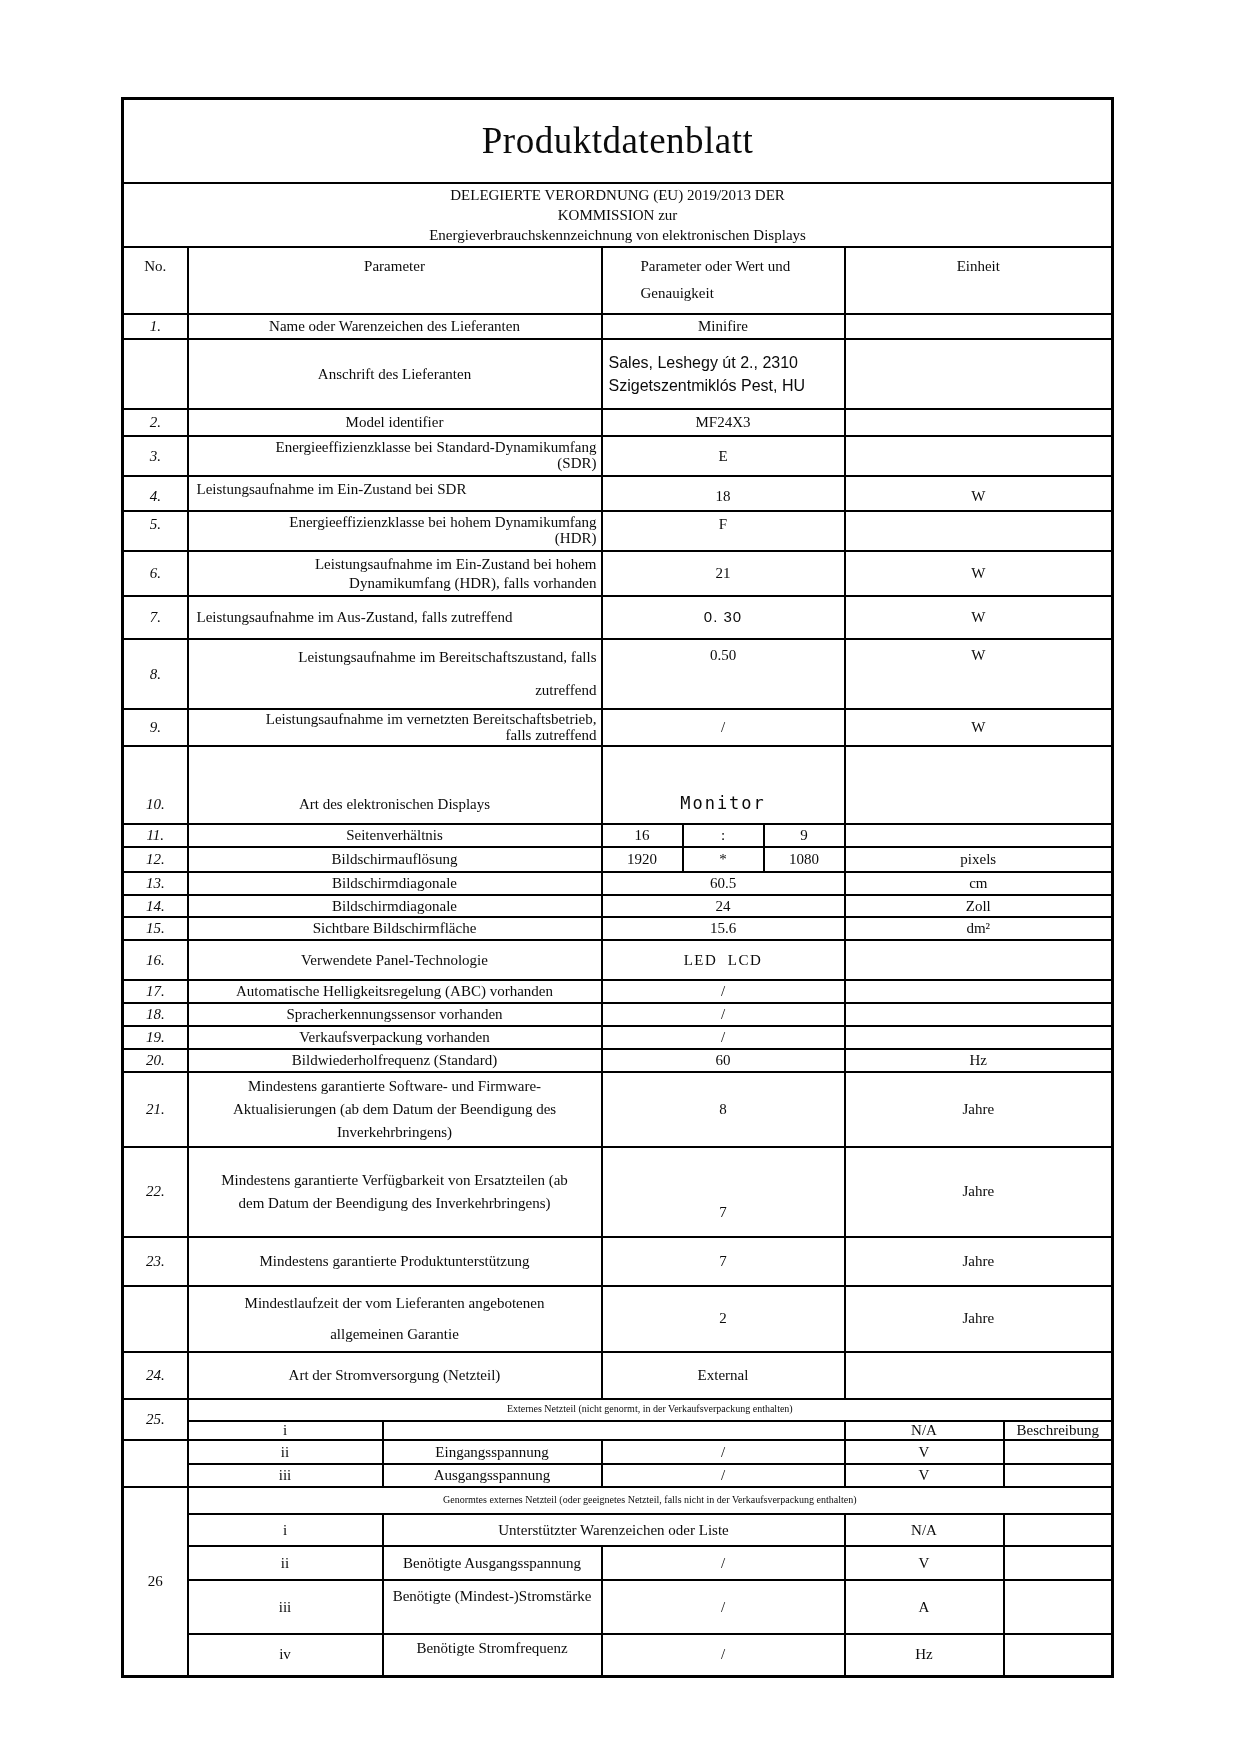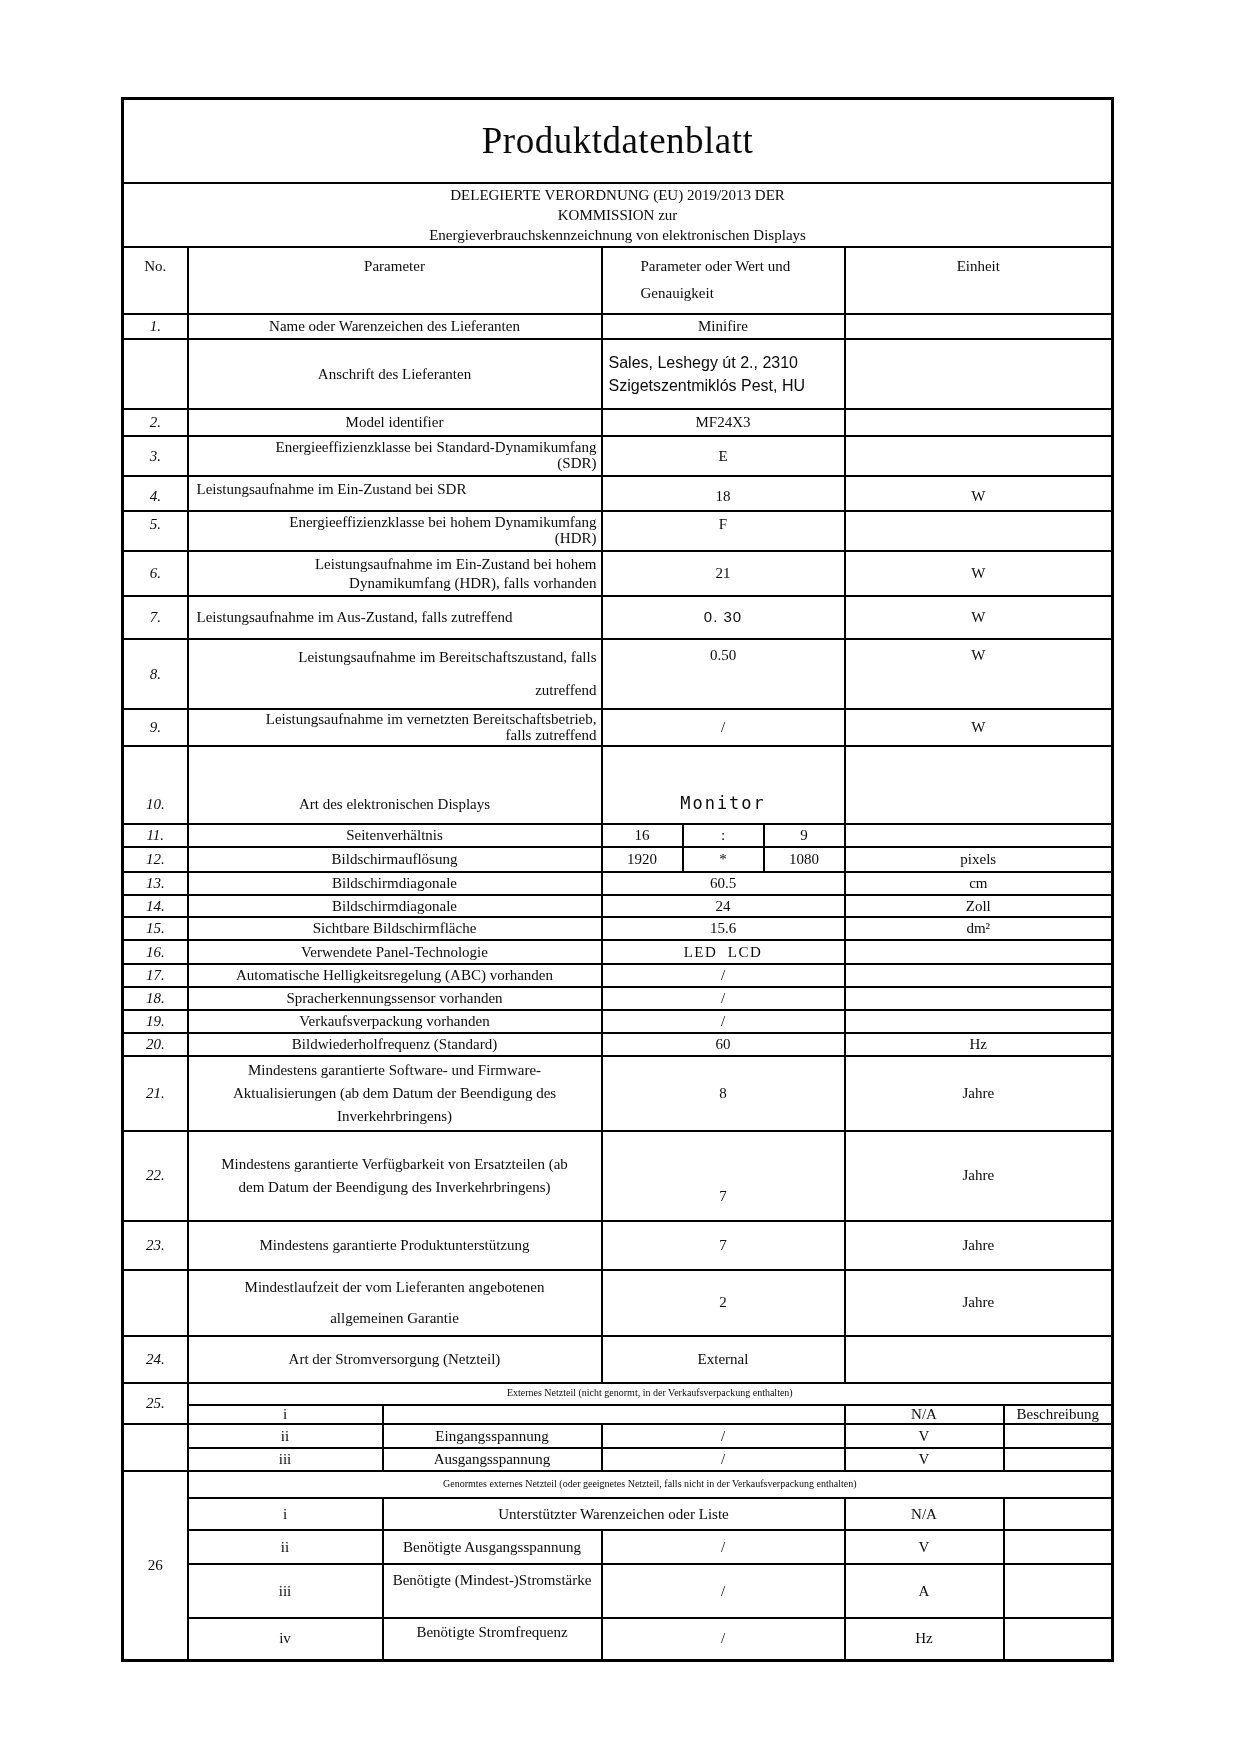--- a/index.html
+++ b/index.html
@@ -213,21 +213,21 @@
       <td colspan="2">Zoll</td>
     </tr>
 
     <tr style="height:23px">
       <td class="no">15.</td>
       <td colspan="2">Sichtbare Bildschirmfläche</td>
       <td colspan="3">15.6</td>
       <td colspan="2">dm²</td>
     </tr>
 
-    <tr style="height:24px">
+    <tr style="height:40px">
       <td class="no">16.</td>
       <td colspan="2">Verwendete Panel-Technologie</td>
       <td colspan="3" class="lsp">LED&nbsp;&nbsp;LCD</td>
       <td colspan="2"></td>
     </tr>
 
     <tr style="height:21px">
       <td class="no">17.</td>
       <td colspan="2">Automatische Helligkeitsregelung (ABC) vorhanden</td>
       <td colspan="3">/</td>

